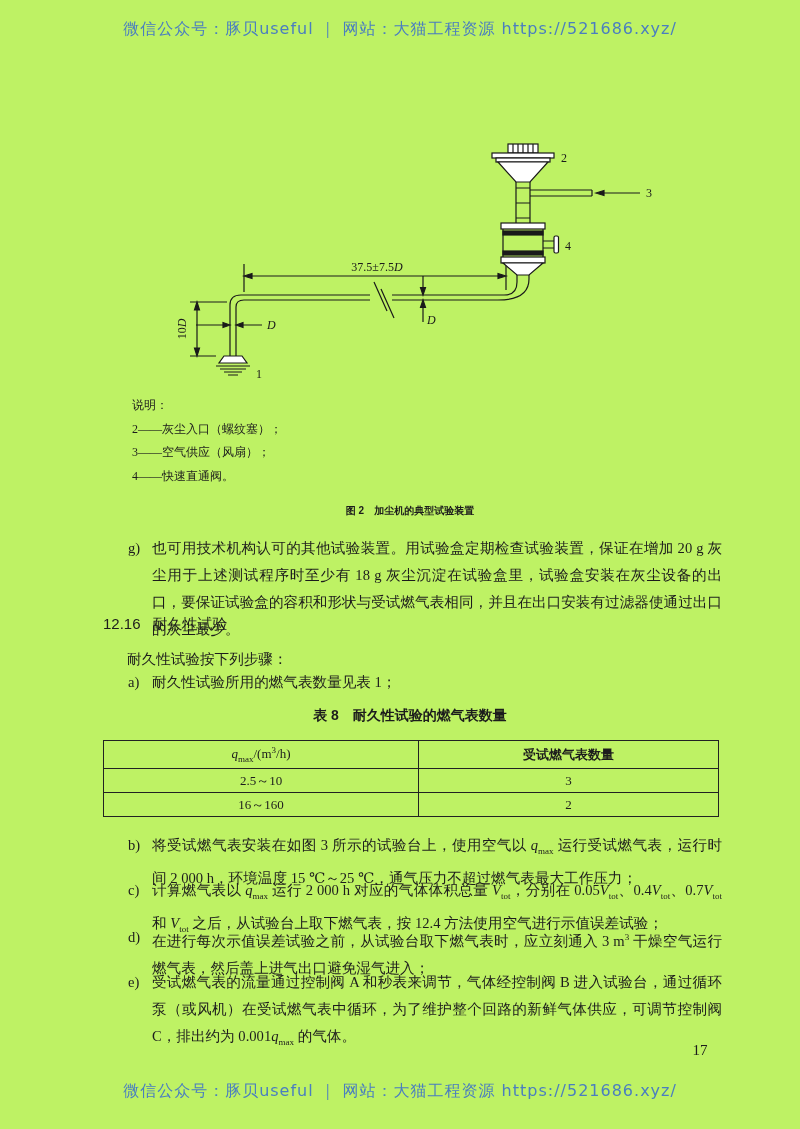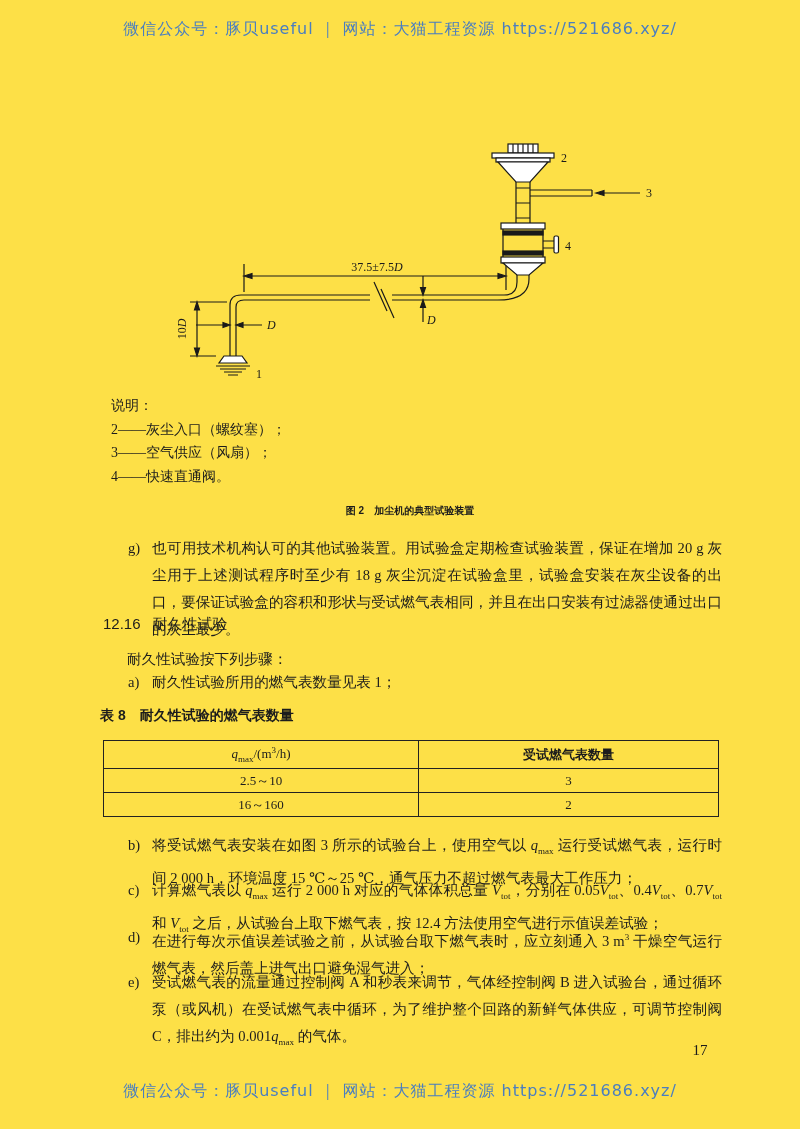--- a/index.html
+++ b/index.html
@@ -1,37 +1,37 @@
 <!DOCTYPE html>
 <html><head>
 <meta charset="utf-8">
 <style>
   html,body{margin:0;padding:0;background:#e8e8e8;}
-  .page{position:relative;width:800px;height:1129px;background:#fde047;margin:0 auto;
+  .page{position:relative;width:800px;height:1129px;background:#bef264;margin:0 auto;
         font-family:"Liberation Serif","DejaVu Serif",serif;color:#1c1c1c;overflow:hidden;}
   .watermark{position:absolute;left:0;width:100%;text-align:center;color:#4a7ec0;
         font-size:16px;letter-spacing:1px;font-family:"DejaVu Sans","Liberation Sans",sans-serif;}
   .wm-top{top:19px;}
   .wm-bottom{top:1081px;}
   .doc-number{position:absolute;top:94px;left:0;width:719px;text-align:right;
         font-size:15.5px;font-weight:600;letter-spacing:.5px;}
   .diagram{position:absolute;left:140px;top:132px;}
   .diagram text{font-family:"Liberation Serif","DejaVu Serif",serif;font-size:12px;fill:#1a1a1a;}
-  .legend{position:absolute;left:111px;top:394px;font-size:14px;line-height:23.5px;}
+  .legend{position:absolute;left:132px;top:394px;font-size:12px;line-height:23.5px;}
   .fig-caption{position:absolute;left:100px;top:504px;width:620px;text-align:center;
         font-weight:bold;font-size:10px;font-family:"Liberation Sans","DejaVu Sans",sans-serif;}
   .para{position:absolute;left:128px;width:594px;display:flex;font-size:14.6px;
         line-height:27px;text-align:justify;}
   .para .lbl{width:24px;flex:none;}
   .para .txt{flex:1;}
   .para sub,.para sup,td sub,td sup,th sub,th sup{font-size:9px;}
   .section-heading{position:absolute;left:103px;top:615px;font-size:15px;font-weight:normal;
         font-family:"Liberation Sans","DejaVu Sans",sans-serif;display:flex;gap:12px;}
   .intro{position:absolute;left:127px;top:646px;font-size:14.6px;line-height:27px;}
-  .table-caption{position:absolute;left:100px;top:707px;width:620px;
+  .table-caption{position:absolute;left:100px;top:707px;width:620px;text-align:center;
         font-weight:bold;font-size:14px;font-family:"Liberation Sans","DejaVu Sans",sans-serif;}
   table.t8{position:absolute;left:103px;top:740px;width:616px;border-collapse:collapse;
         border:1.8px solid #222;}
   table.t8 th,table.t8 td{border:1.2px solid #222;text-align:center;padding:0;}
   table.t8 th{height:27px;font-weight:600;font-size:13px;
         font-family:"Liberation Sans","DejaVu Sans",sans-serif;}
   table.t8 th.math{font-family:"Liberation Serif","DejaVu Serif",serif;font-weight:normal;font-size:13px;}
   table.t8 td{height:23px;font-size:13px;}
   table.t8 col.c1{width:315px;}
   .page-number{position:absolute;left:680px;top:1042px;width:40px;text-align:center;font-size:15px;}

